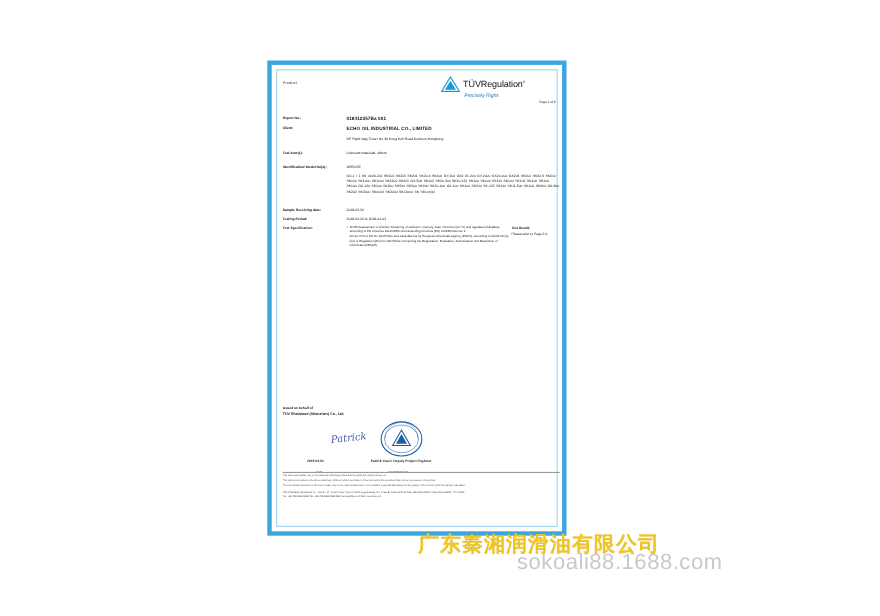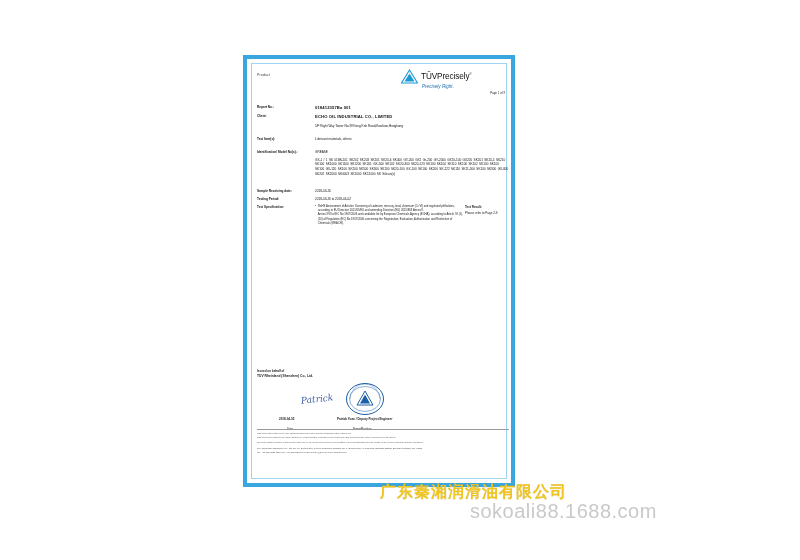--- a/index.html
+++ b/index.html
@@ -272,21 +272,21 @@
     margin-top: 2.5px;
     color: #444;
   }
   .footer .addr span { display: block; }
 
   
   .wm-cn {
     position: absolute;
     left: 380px;
     top: 482px;
-    font-size: 16px;
+    font-size: 19px;
     color: #f0c51e;
     font-family: "DejaVu Sans", sans-serif;
     font-weight: bold;
     letter-spacing: 1px;
     text-shadow: 0 0 1px rgba(0,0,0,.15);
     white-space: nowrap;
   }
   .wm-site {
     position: absolute;
     left: 470px;
@@ -311,21 +311,21 @@
 
       <div class="logo-wrap">
         <div class="logo-row">
           <span class="logo-mark">
             <svg width="17" height="15" viewBox="0 0 34 30">
               <polygon points="17,2 33,28 1,28" fill="none" stroke="#1b9ad6" stroke-width="2.2"></polygon>
               <polygon points="17,9 27,25 7,25" fill="#1b9ad6"></polygon>
             </svg>
           </span>
           <span class="logo-text">
-            <b>TÜV</b><span class="light">Precisely</span><span class="logo-reg">®</span>
+            <b>TÜV</b><span class="light">Regulation</span><span class="logo-reg">®</span>
           </span>
         </div>
         <div class="logo-tag">Precisely Right.</div>
       </div>
 
       <div class="page-of">Page 1 of 9</div>
     </div>
 
     <div class="rows">
 

